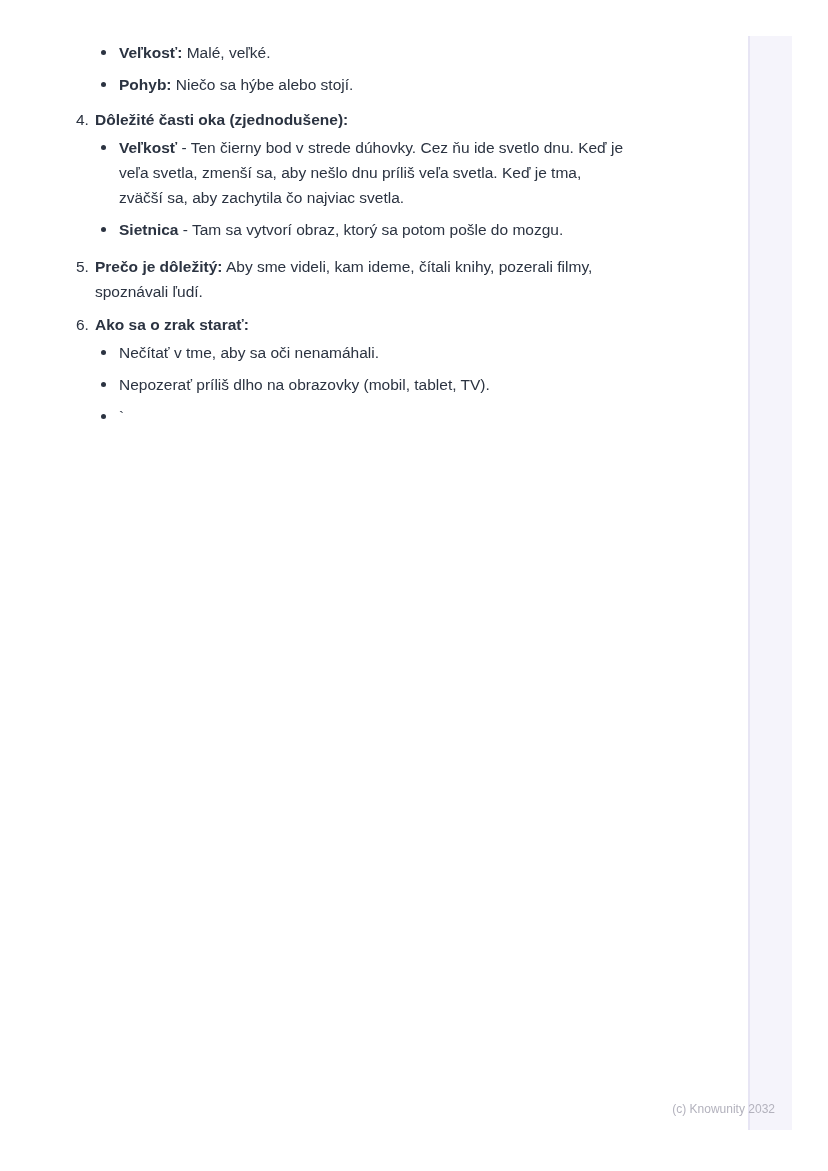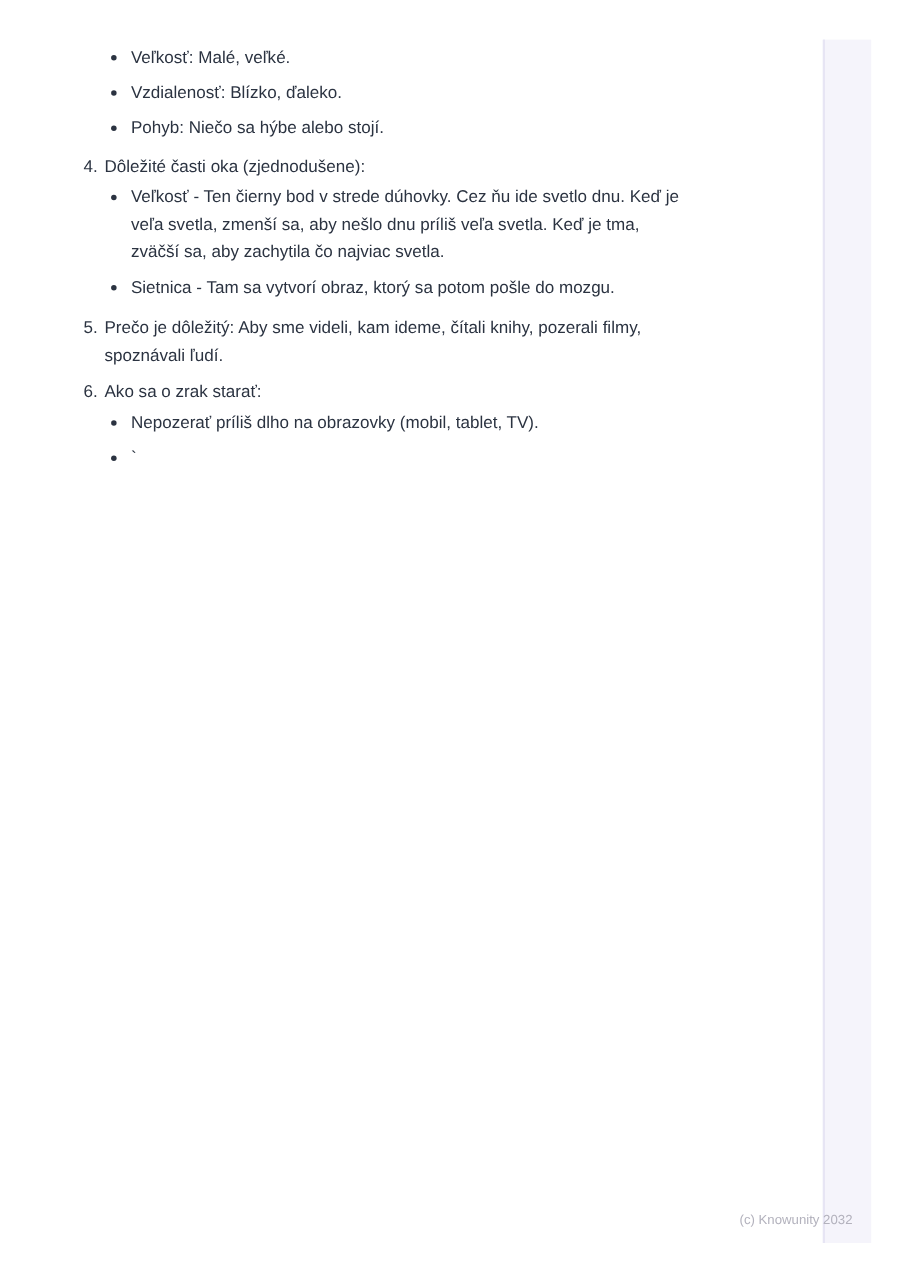--- a/index.html
+++ b/index.html
@@ -45,49 +45,49 @@
     background: #2b3341;
   }
   .intro { margin: 0 0 10px 0; }
   .intro .b-item { padding-left: 43px; }
   .intro .b-item::before { left: 25px; }
   .n-item { position: relative; padding-left: 19px; margin: 0 0 8px 0; }
   .num { position: absolute; left: 0; }
   .nested { margin: 3px 0 12px 0; }
   .nested .b-item { padding-left: 24px; }
   .nested .b-item::before { left: 6px; }
-  strong { font-weight: normal; color: #2b3341; }
+  strong { font-weight: bold; color: #2b3341; }
   .footer-note {
     position: absolute;
     top: 1102px;
     right: 53px;
     font-size: 12px;
     line-height: 15px;
     color: #b3b2bd;
   }
 </style>
 </head>
 <body>
 
 <div class="page">
   <div class="side-strip"></div>
 
   <div class="doc">
     <ul class="intro">
         <li class="b-item"><strong>Veľkosť:</strong> Malé, veľké.</li>
-        <li class="b-item"><strong>Vzdialenosť:</strong> Blízko, ďaleko.</li>
         <li class="b-item"><strong>Pohyb:</strong> Niečo sa hýbe alebo stojí.</li>
       </ul>
     <ol class="numbered">
         <li class="n-item"><span class="num">4.</span><strong>Dôležité časti oka (zjednodušene):</strong><ul class="nested">
             <li class="b-item"><strong>Veľkosť</strong> - Ten čierny bod v strede dúhovky. Cez ňu ide svetlo dnu. Keď je veľa svetla, zmenší sa, aby nešlo dnu príliš veľa svetla. Keď je tma, zväčší sa, aby zachytila čo najviac svetla.</li>
             <li class="b-item"><strong>Sietnica</strong> - Tam sa vytvorí obraz, ktorý sa potom pošle do mozgu.</li>
           </ul></li>
         <li class="n-item"><span class="num">5.</span><strong>Prečo je dôležitý:</strong> Aby sme videli, kam ideme, čítali knihy, pozerali filmy, spoznávali ľudí.</li>
         <li class="n-item"><span class="num">6.</span><strong>Ako sa o zrak starať:</strong><ul class="nested">
+            <li class="b-item">Nečítať v tme, aby sa oči nenamáhali.</li>
             <li class="b-item">Nepozerať príliš dlho na obrazovky (mobil, tablet, TV).</li>
             <li class="b-item">`</li>
           </ul></li>
       </ol>
   </div>
 
   <div class="footer-note">(c) Knowunity 2032</div>
 </div>
 
 </body></html>

